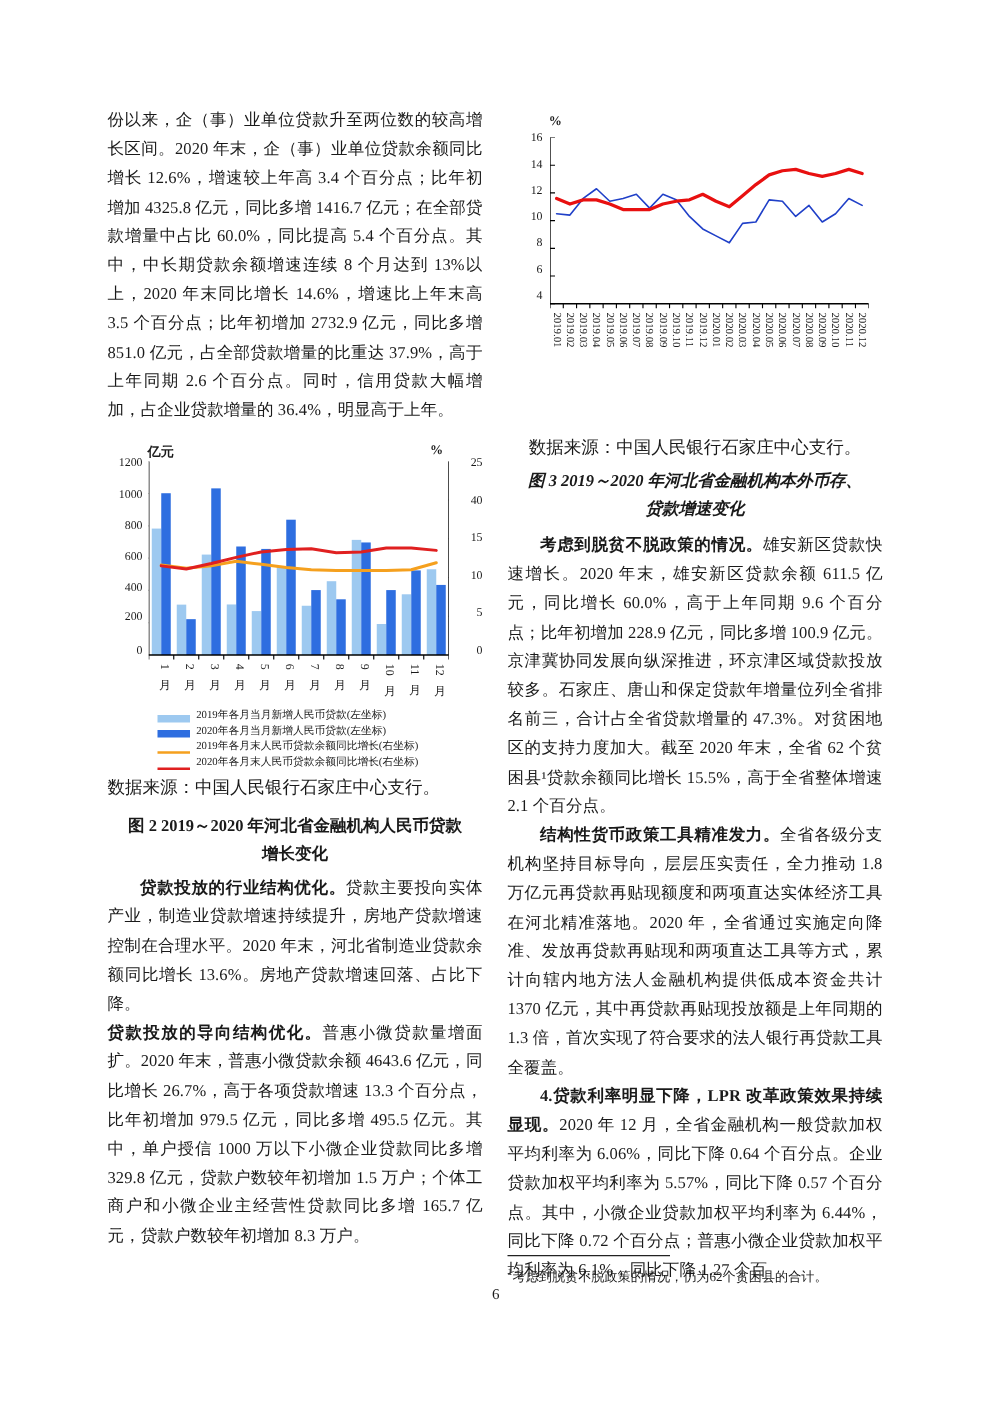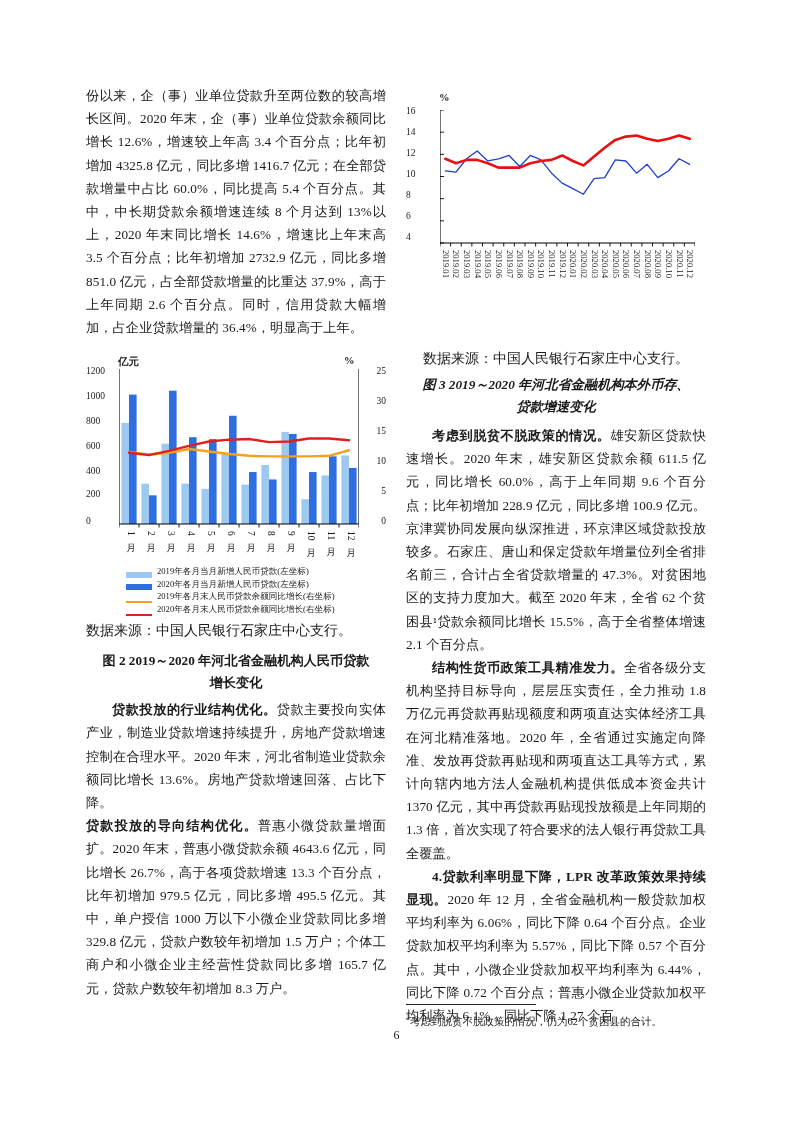--- a/index.html
+++ b/index.html
@@ -43,21 +43,21 @@
   }
 
   
   .chart-box { position:relative; width:300px; }
   .axis-unit {
     position:absolute; font-size:10.5px; font-weight:bold;
     font-family:"Liberation Serif", serif;
   }
   .tick-label {
     position:absolute; font-size:9.5px; color:#1a1a1a;
-    font-family:"Liberation Serif", serif; 
+    font-family:"Liberation Serif", serif; text-align:right;
   }
   .tick-label.r { text-align:right; }
   .xlab {
     position:absolute; font-size:9.5px;
     writing-mode:vertical-rl;
     font-family:"Liberation Serif", serif;
     letter-spacing:0px;
     white-space:nowrap;
   }
   .xlab-num {
@@ -113,21 +113,21 @@
 
       <div class="tick-label" style="left:0px; top:13px; width:28px;">1200</div>
       <div class="tick-label" style="left:0px; top:38px; width:28px;">1000</div>
       <div class="tick-label" style="left:0px; top:63px; width:28px;">800</div>
       <div class="tick-label" style="left:0px; top:88px; width:28px;">600</div>
       <div class="tick-label" style="left:0px; top:113px; width:28px;">400</div>
       <div class="tick-label" style="left:0px; top:136px; width:28px;">200</div>
       <div class="tick-label" style="left:0px; top:163px; width:28px;">0</div>
 
       <div class="tick-label r" style="left:276px; top:13px; width:24px;">25</div>
-      <div class="tick-label r" style="left:276px; top:43px; width:24px;">30</div>
+      <div class="tick-label r" style="left:276px; top:43px; width:24px;">40</div>
       <div class="tick-label r" style="left:276px; top:73px; width:24px;">15</div>
       <div class="tick-label r" style="left:276px; top:103px; width:24px;">10</div>
       <div class="tick-label r" style="left:276px; top:133px; width:24px;">5</div>
       <div class="tick-label r" style="left:276px; top:163px; width:24px;">0</div>
 
       <svg id="fig2-svg" width="240" height="180" viewBox="0 0 240 180" style="position:absolute; left:33px; top:16px;">
         <g id="fig2-bars">
             <rect x="2.40" y="53.86" width="7.60" height="101.14" fill="#9DC9F0"></rect>
             <rect x="10.00" y="25.58" width="7.60" height="129.42" fill="#2E6EE0"></rect>
             <rect x="22.40" y="114.70" width="7.60" height="40.30" fill="#9DC9F0"></rect>

